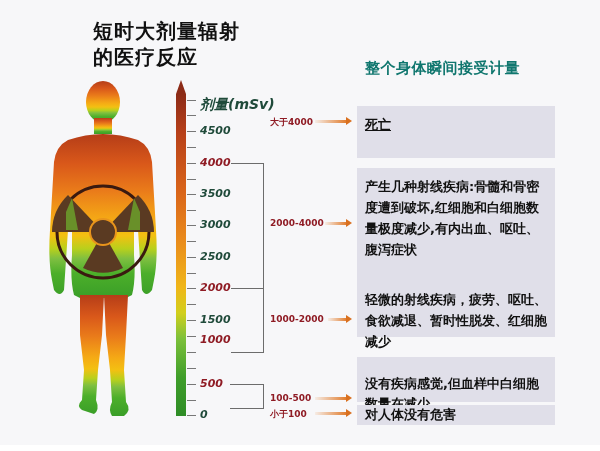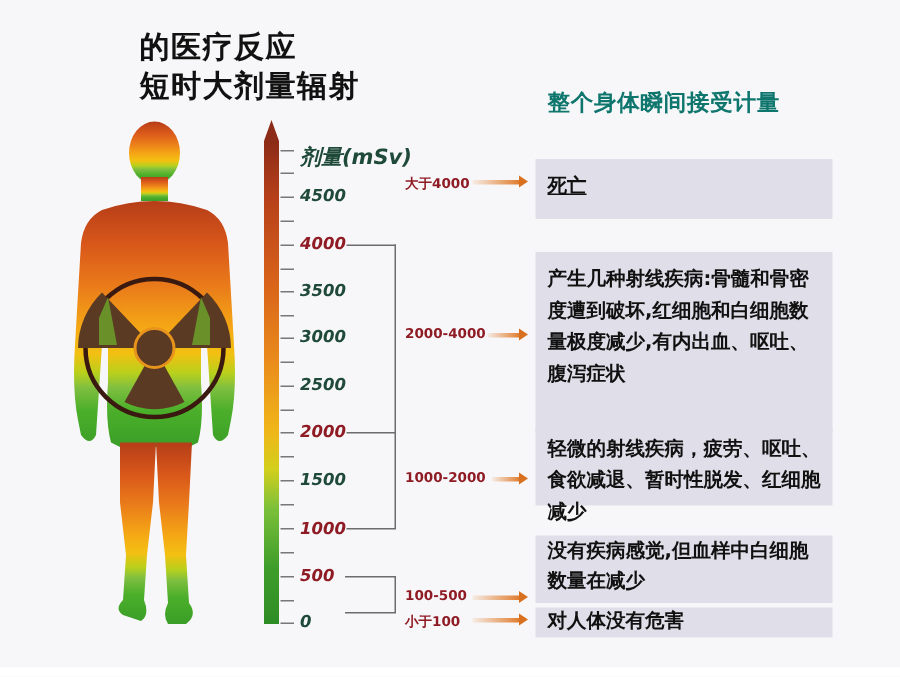--- a/index.html
+++ b/index.html
@@ -21,30 +21,30 @@
   .tick-label.green { color: #1f4a3a; text-align: right; }
   .tick-label.red { color: #8f1b24; }
   .unit-label { position: absolute; left: 200px; top: 96px; font-size: 14px; font-weight: bold; font-style: italic; color: #1f4a3a; }
 
   .line { position: absolute; background: #6c6c6c; }
   .range-label { position: absolute; font-size: 9px; font-weight: bold; color: #8f1b24; }
   .arrow { position: absolute; height: 3px; background: linear-gradient(to right, rgba(234,140,60,0.1), #e07a2a); }
   .arrow::after { content: ""; position: absolute; right: -5px; top: -3px; border-top: 4.5px solid transparent; border-bottom: 4.5px solid transparent; border-left: 6px solid #d9701f; }
 
   .box { position: absolute; left: 357px; width: 198px; background: #e0dfe9; padding: 8px 6px 0 8px; font-size: 13px; font-weight: bold; color: #111; line-height: 21px; }
-  .box.small { padding-top: 1px; line-height: 20px; }
+  .box.small { padding-top: 17px; line-height: 20px; }
 </style>
 </head>
 <body>
 
 <div class="bg-panel"></div>
 
 <div class="title">
+  <div>短时大剂量辐射</div>
   <div>的医疗反应</div>
-  <div>短时大剂量辐射</div>
 </div>
 
 <div class="subtitle">整个身体瞬间接受计量</div>
 
 <svg class="figure" viewBox="0 0 150 345" width="150" height="345">
   <defs>
     <linearGradient id="bodyGrad" x1="0" y1="0" x2="0" y2="1">
       <stop offset="0" stop-color="#b53d18"></stop>
       <stop offset="0.18" stop-color="#d9581a"></stop>
       <stop offset="0.35" stop-color="#ea7c1a"></stop>
@@ -101,21 +101,21 @@
 <div class="tick" style="top:257px"></div>
 <div class="tick-label green" style="top:251px">2500</div>
 <div class="tick" style="top:273px"></div>
 <div class="tick" style="top:288px"></div>
 <div class="tick-label red" style="top:282px">2000</div>
 <div class="tick" style="top:304px"></div>
 <div class="tick" style="top:320px"></div>
 <div class="tick-label green" style="top:314px">1500</div>
 <div class="tick" style="top:336px"></div>
 <div class="tick" style="top:352px"></div>
-<div class="tick-label red" style="top:347px">1000</div>
+<div class="tick-label red" style="top:334px">1000</div>
 <div class="tick" style="top:368px"></div>
 <div class="tick" style="top:384px"></div>
 <div class="tick-label red" style="top:378px">500</div>
 <div class="tick" style="top:400px"></div>
 <div class="tick" style="top:415px"></div>
 <div class="tick-label green" style="top:409px">0</div>
 
 <div class="line" style="left:231px; top:163px; width:33px; height:1px;"></div>
 <div class="line" style="left:263px; top:163px; width:1px; height:125px;"></div>
 <div class="line" style="left:231px; top:288px; width:33px; height:1px;"></div>
@@ -135,17 +135,17 @@
 
 <div class="range-label" style="left:270px; top:314px;">1000-2000</div>
 <div class="arrow" style="left:328px; top:318px; width:19px;"></div>
 
 <div class="range-label" style="left:270px; top:393px;">100-500</div>
 <div class="arrow" style="left:315px; top:397px; width:32px;"></div>
 
 <div class="range-label" style="left:270px; top:408px;">小于100</div>
 <div class="arrow" style="left:315px; top:412px; width:32px;"></div>
 
-<div class="box" style="top:106px; height:40px;text-decoration:underline;">死亡</div>
+<div class="box" style="top:106px; height:52px;text-decoration:underline;">死亡</div>
 <div class="box" style="top:168px; height:120px;">产生几种射线疾病:骨髓和骨密度遭到破坏,红细胞和白细胞数量极度减少,有内出血、呕吐、腹泻症状</div>
 <div class="box" style="top:285px; height:52px; padding-top:4px;">轻微的射线疾病，疲劳、呕吐、食欲减退、暂时性脱发、红细胞减少</div>
 <div class="box small" style="top:357px; height:45px;">没有疾病感觉,但血样中白细胞数量在减少</div>
 <div class="box small" style="top:405px; height:20px; padding-top:0;">对人体没有危害</div>
 
 </body></html>

